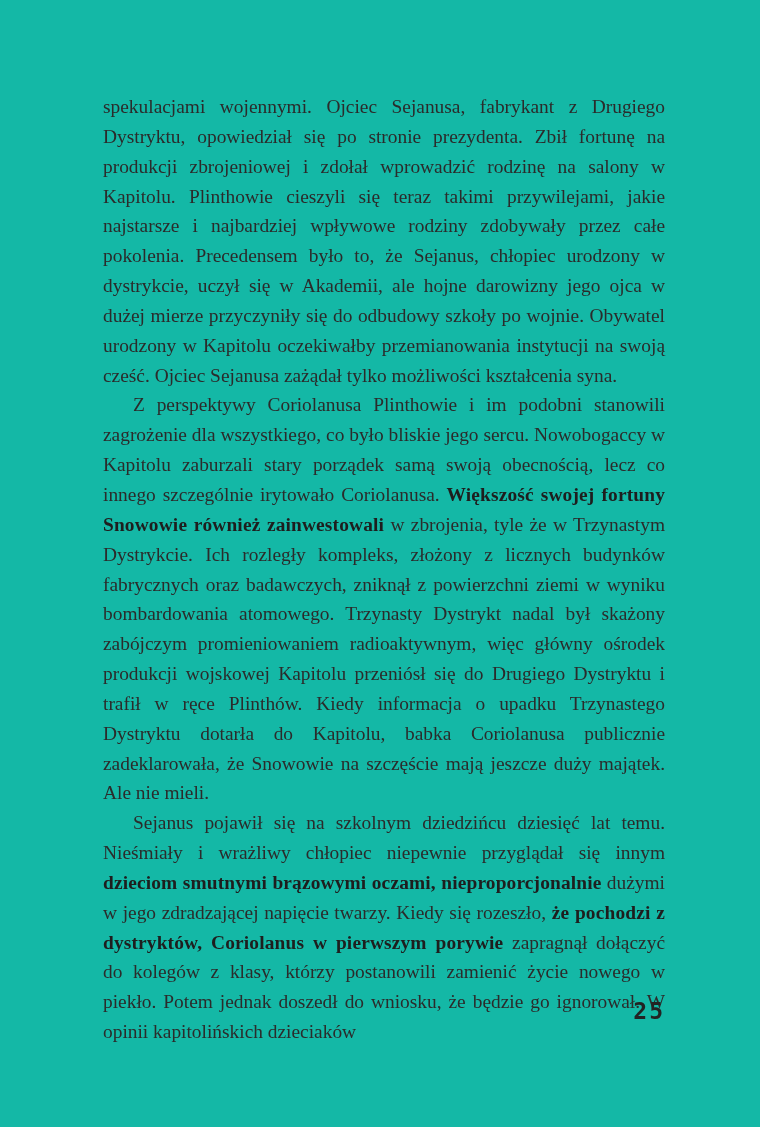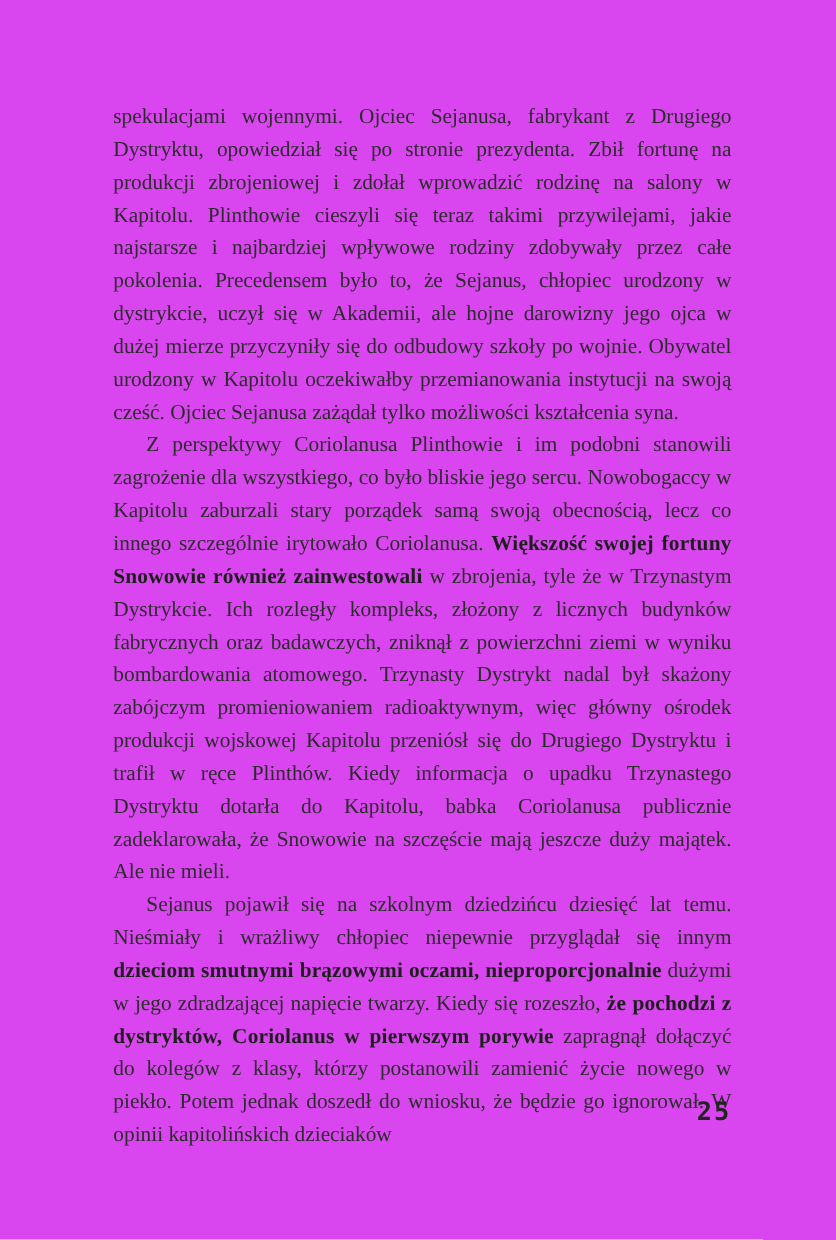--- a/index.html
+++ b/index.html
@@ -7,21 +7,21 @@
     margin: 0;
     padding: 0;
     background: #ffffff;
   }
 
   .page {
     position: relative;
     width: 760px;
     height: 1127px;
     margin: 0 auto;
-    background: #d946ef;
+    background: #14b8a6;
     overflow: hidden;
     
     box-sizing: border-box;
   }
 
   .text-block {
     position: absolute;
     left: 103px;
     top: 92px;
     width: 562px;

